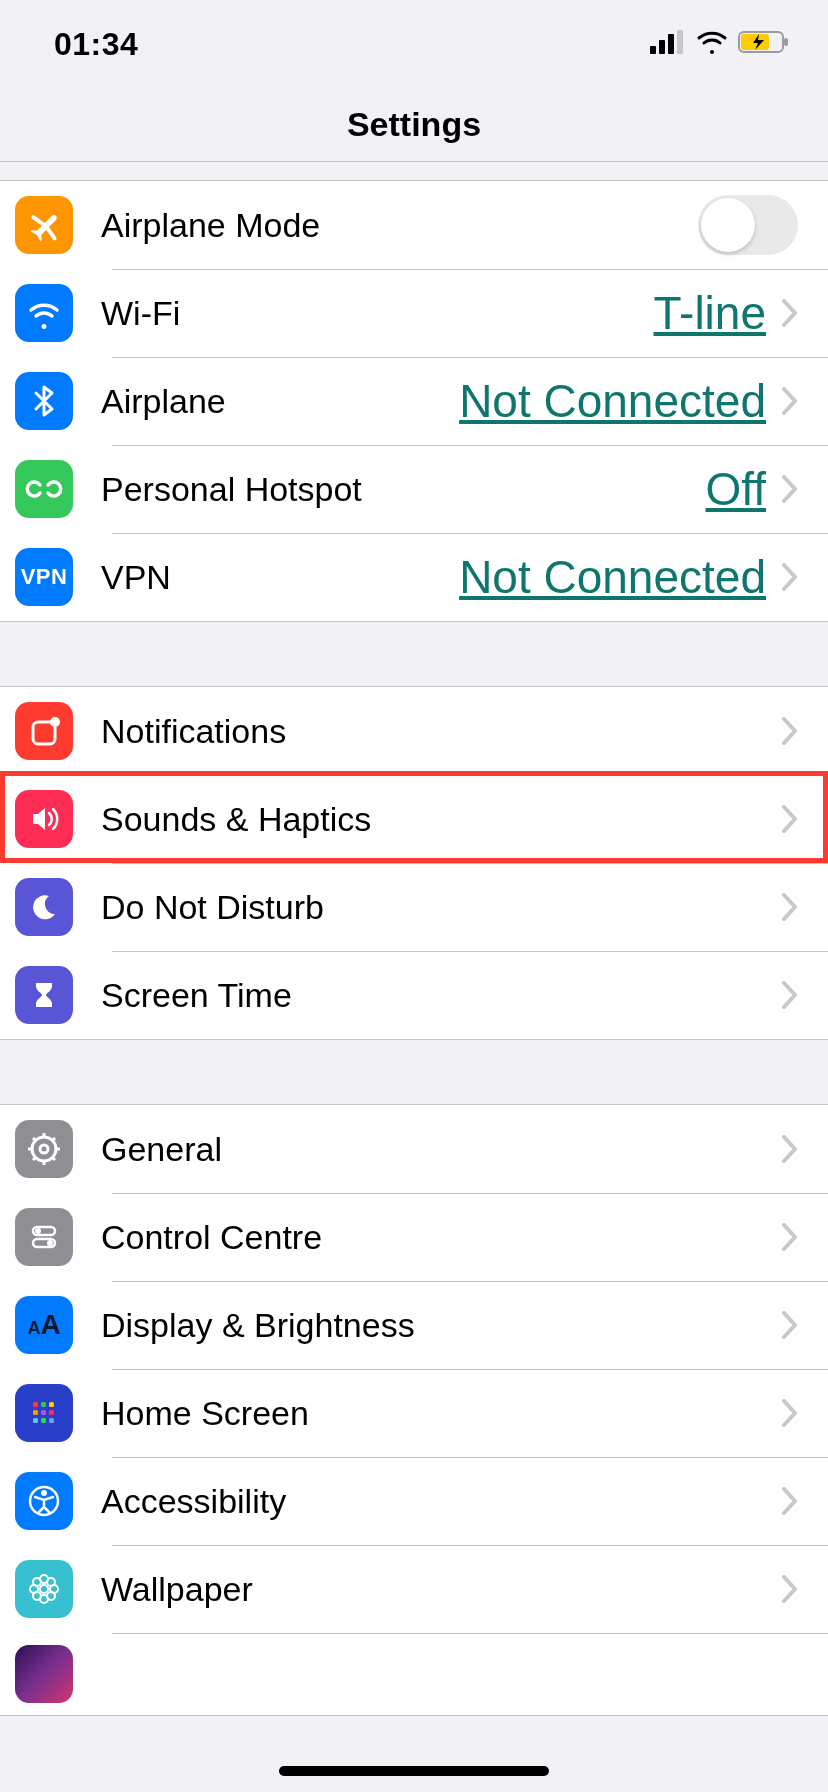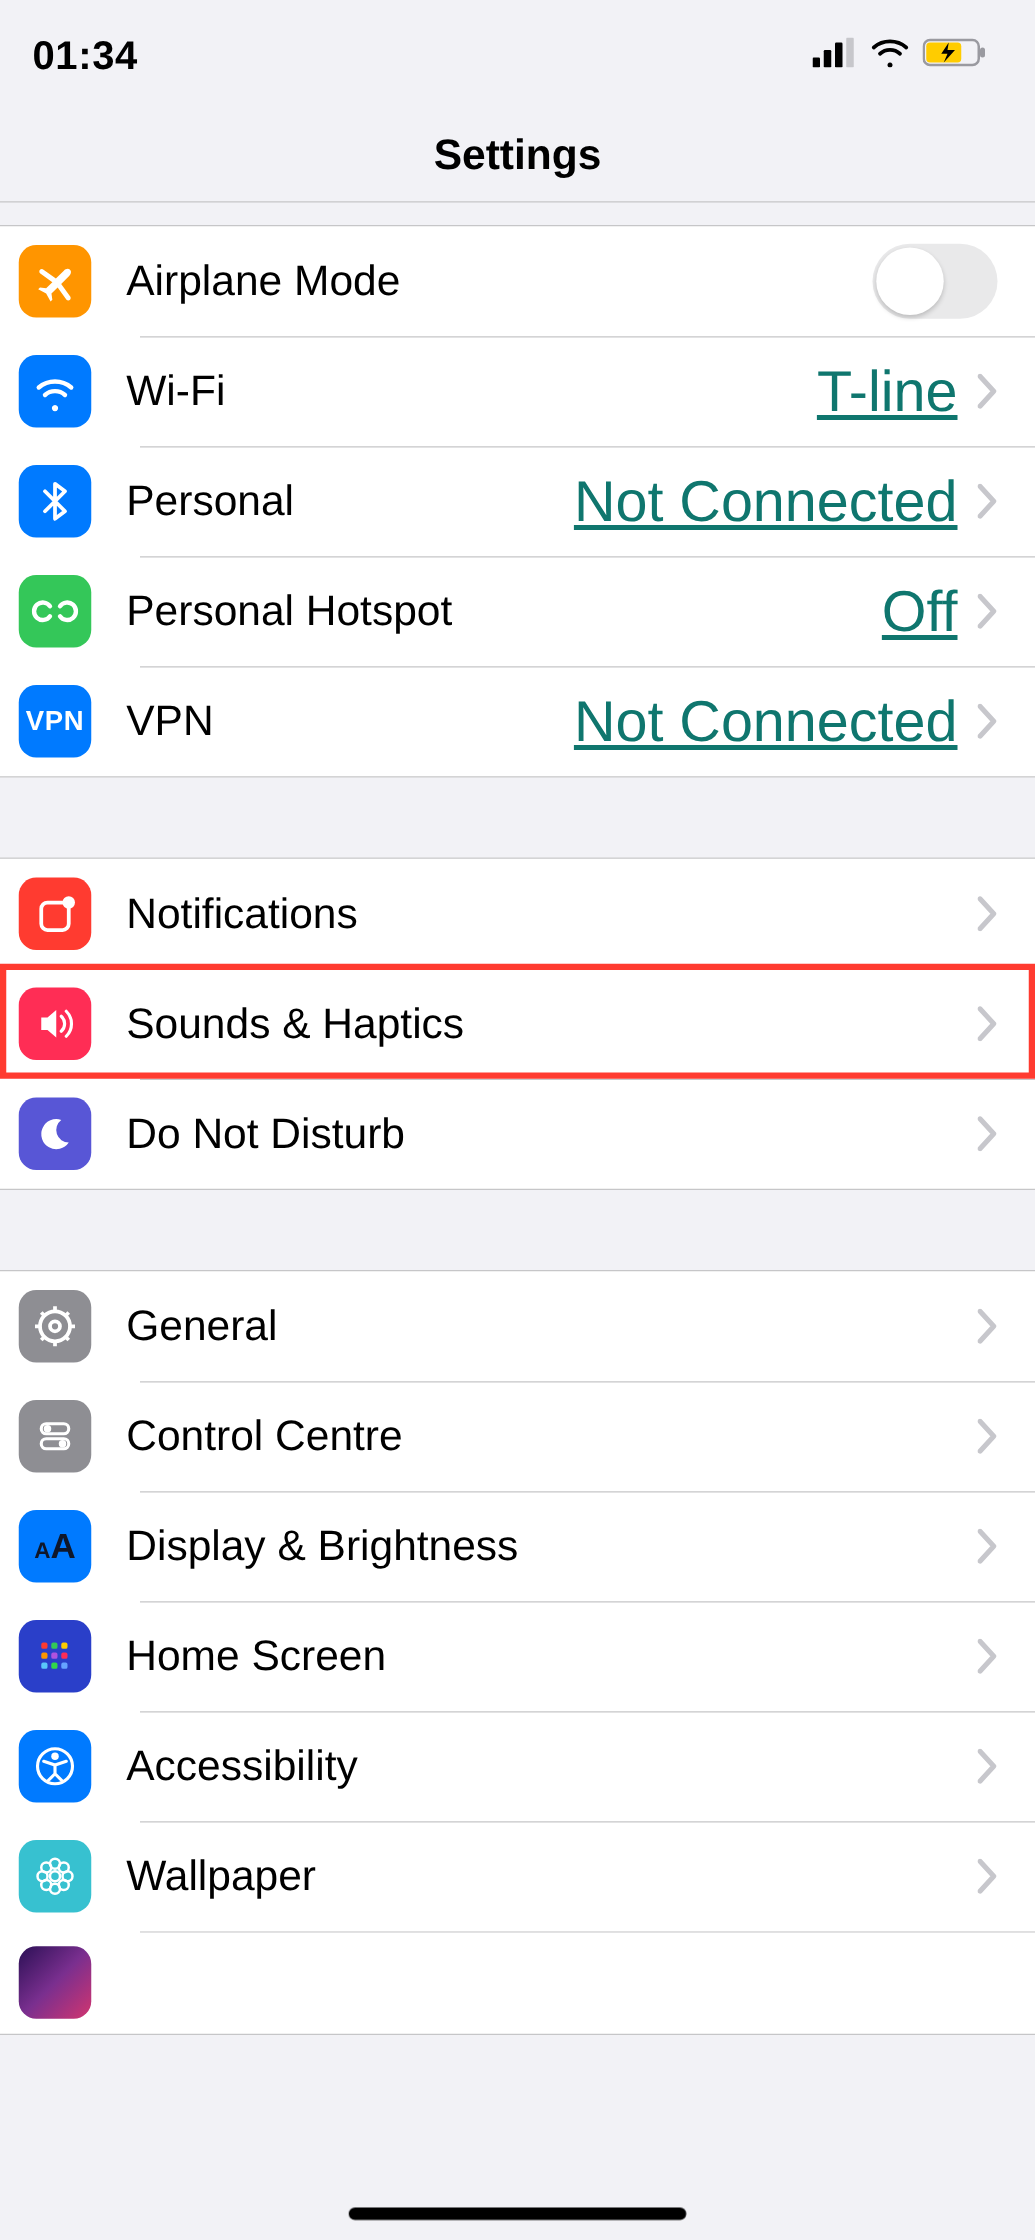--- a/index.html
+++ b/index.html
@@ -11,21 +11,21 @@
     color: #000;
     -webkit-font-smoothing: antialiased;
   }
 
   
   .status-bar {
     height: 88px;
     display: flex;
     align-items: center;
     justify-content: space-between;
-    padding: 0 36px 0 26px;
+    padding: 0 36px 0 54px;
     text-align: center;
   }
   .status-time {
     font-size: 32px;
     font-weight: 600;
     letter-spacing: 0.5px;
   }
   .status-right {
     display: flex;
     align-items: center;
@@ -214,21 +214,21 @@
         </svg>
       </span>
   </div>
 
   <div class="row">
     <div class="row-icon" style="background:#007aff">
       <svg width="38" height="38" viewBox="0 0 38 38">
           <path fill="none" stroke="#fff" stroke-width="3" stroke-linejoin="round" stroke-linecap="round" d="M11 11 L27 27 L19 33 V5 L27 11 L11 27"></path>
         </svg>
     </div>
-    <div class="row-label">Personal</div>
+    <div class="row-label">Airplane</div>
     <div class="row-value">Not Connected</div>
     <span class="chevron">
         <svg width="16" height="28" viewBox="0 0 16 28">
           <path d="M2 2 L13 14 L2 26" stroke="#c7c7cc" stroke-width="4" fill="none" stroke-linecap="round" stroke-linejoin="round"></path>
         </svg>
       </span>
   </div>
 
 
   <div class="row">
@@ -304,20 +304,33 @@
       </svg>
     </div>
     <div class="row-label">Do Not Disturb</div>
     <span class="chevron">
         <svg width="16" height="28" viewBox="0 0 16 28">
           <path d="M2 2 L13 14 L2 26" stroke="#c7c7cc" stroke-width="4" fill="none" stroke-linecap="round" stroke-linejoin="round"></path>
         </svg>
       </span>
   </div>
 
+  <div class="row">
+    <div class="row-icon" style="background:#5856d6">
+      <svg width="38" height="38" viewBox="0 0 38 38">
+        <path fill="#fff" d="M11 7 H27 V10 C27 15 21 17 21 19 C21 21 27 23 27 28 V31 H11 V28 C11 23 17 21 17 19 C17 17 11 15 11 10 Z"></path>
+      </svg>
+    </div>
+    <div class="row-label">Screen Time</div>
+    <span class="chevron">
+        <svg width="16" height="28" viewBox="0 0 16 28">
+          <path d="M2 2 L13 14 L2 26" stroke="#c7c7cc" stroke-width="4" fill="none" stroke-linecap="round" stroke-linejoin="round"></path>
+        </svg>
+      </span>
+  </div>
 
 </div>
 
 <div class="group-gap"></div>
 
 <div class="group">
 
   <div class="row">
     <div class="row-icon" style="background:#8e8e93">
       <svg width="38" height="38" viewBox="0 0 38 38">

